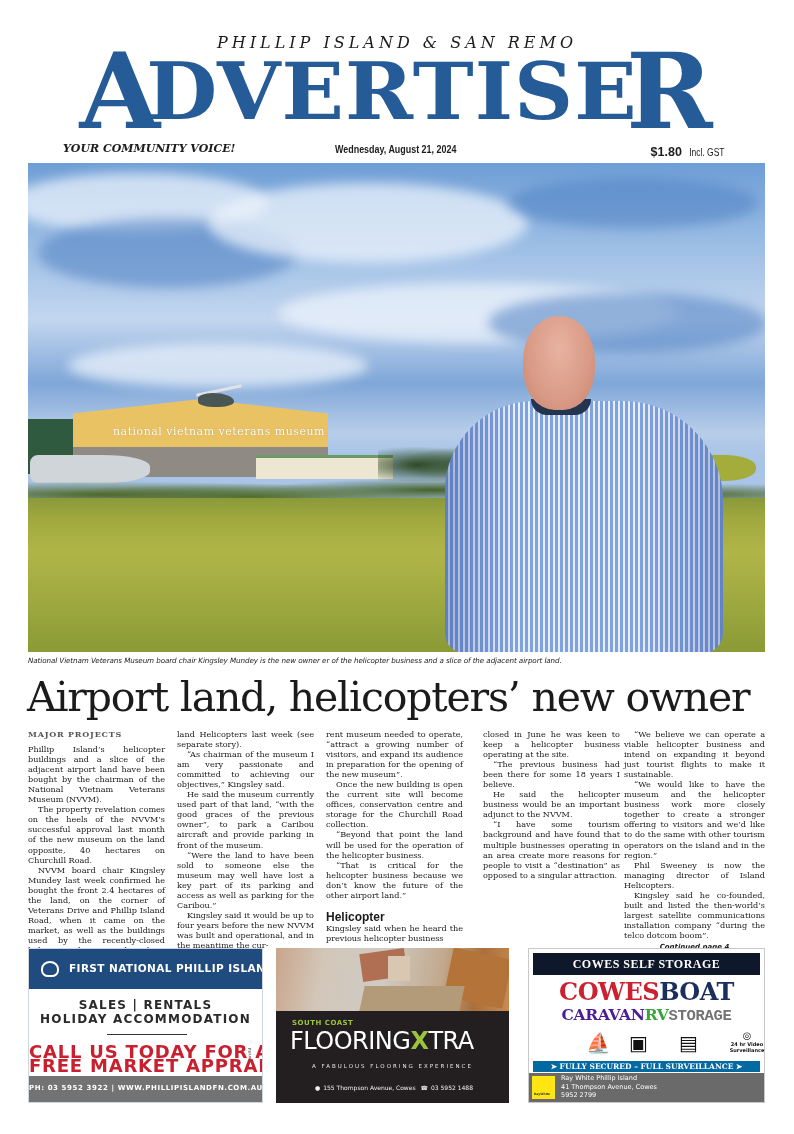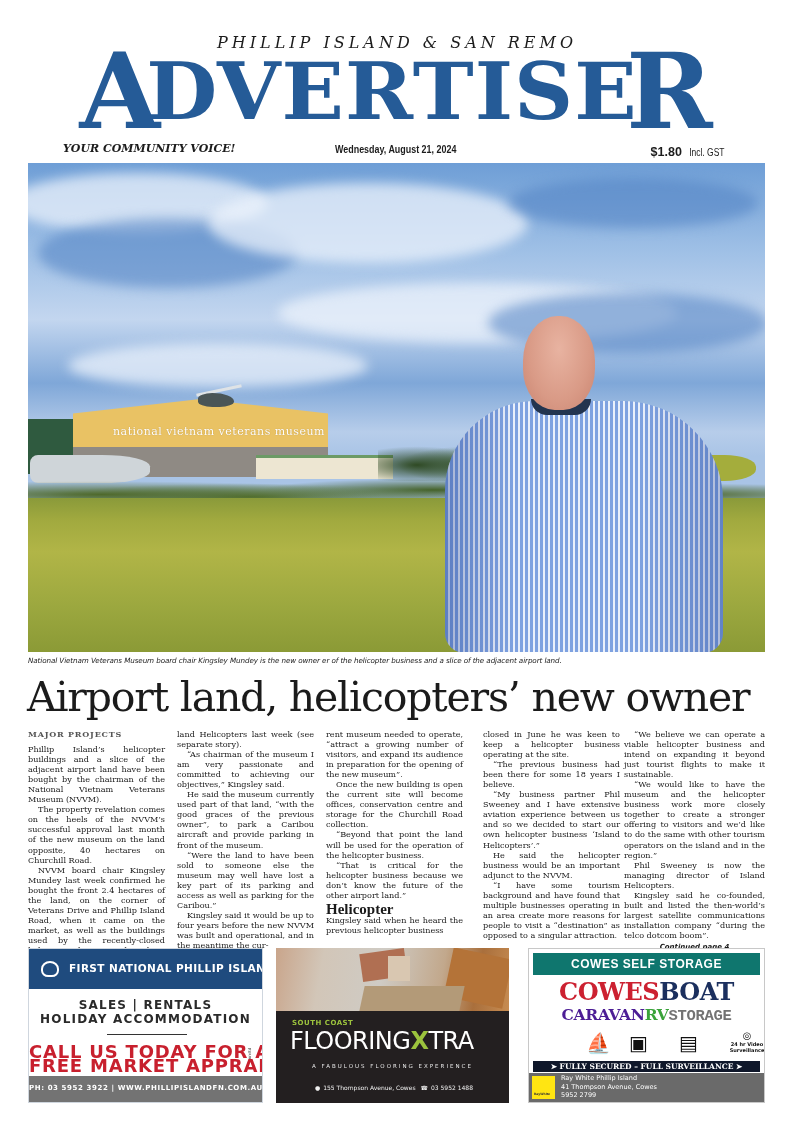--- a/index.html
+++ b/index.html
@@ -120,21 +120,21 @@
   .col1 { left: 0; }
   .col2 { left: 149px; }
   .col3 { left: 298px; }
   .col4 { left: 447px; margin-left: 8px; }
   .col5 { left: 596px; width: 141px; }
   .section-label {
     font-family: "DejaVu Serif", serif; font-weight: bold; font-size: 8px; letter-spacing: 0.8px;
     color: #555; margin-bottom: 5px; text-indent: 0;
   }
   .subhead {
-    font-family: Liberation Serif, serif; font-weight: bold; font-size: 15px; margin: 4px 0 1px 0;
+    font-family: Liberation Sans, sans-serif; font-weight: bold; font-size: 12px; margin: 12px 0 1px 0;
     text-indent: 0; color: #1a1a1a;
   }
   .continued {
     font-family: "DejaVu Sans", sans-serif; font-style: italic; font-weight: bold; font-size: 7px;
     text-align: center; text-indent: 0; margin-top: 2px;
   }
 
   
   .ad { position: absolute; top: 948px; height: 155px; overflow: hidden; }
 
@@ -191,42 +191,42 @@
     font-family: "DejaVu Sans", sans-serif; font-size: 5.5px; letter-spacing: 2px; white-space: nowrap;
   }
   .floor-addr {
     position: absolute; left: 0; width: 100%; top: 136px; text-align: center; color: #f0f0f0;
     font-family: "DejaVu Sans", sans-serif; font-size: 6px; white-space: nowrap;
   }
   .floor-addr .ico { margin: 0 3px; }
 
   .ad-cowes { left: 528px; width: 237px; background: #fff; border: 1px solid #c8c8c8; }
   .cw-top {
-    position: absolute; left: 4px; top: 4px; width: 227px; height: 22px; background: #0f766e;
-    color: #fff; font-family: Liberation Sans, sans-serif; font-weight: bold; font-size: 12px;
+    position: absolute; left: 4px; top: 4px; width: 227px; height: 22px; background: #0f172a;
+    color: #fff; font-family: Liberation Serif, serif; font-weight: bold; font-size: 12px;
     text-align: center; line-height: 22px; letter-spacing: 0.5px; white-space: nowrap;
   }
   .cw-line1 {
     position: absolute; left: 0; width: 100%; top: 28px; text-align: center; font-family: "DejaVu Serif", serif;
     font-weight: bold; font-size: 24px; letter-spacing: -0.5px; white-space: nowrap; line-height: 30px;
   }
   .cw-line1 .red { color: #cc2131; }
   .cw-line1 .navy { color: #1b2f5e; margin-top: 32px; }
   .cw-line2 {
     position: absolute; left: 0; width: 100%; top: 56px; text-align: center; font-family: "DejaVu Serif", serif;
     font-weight: bold; font-size: 15.5px; white-space: nowrap; line-height: 20px; letter-spacing: -0.3px;
   }
   .cw-line2 .cyan { color: #4c1d95; }
   .cw-line2 .green { color: #3aa33a; }
   .cw-line2 .dark { color: #737373; font-family: Liberation Mono, monospace; }
   .cw-icons { position: absolute; left: 55px; top: 82px; width: 180px; height: 28px; }
   .cw-icon { position: absolute; top: 0; font-size: 20px; color: #111; line-height: 24px; }
   .cw-cctv { position: absolute; left: 145px; top: 0; font-family: "DejaVu Sans", sans-serif; font-weight: bold; font-size: 5px; line-height: 6px; text-align: center; color: #111; }
   .cw-band {
-    position: absolute; left: 4px; top: 112px; width: 227px; height: 11px; background: #0f172a;
+    position: absolute; left: 4px; top: 112px; width: 227px; height: 11px; background: #0369a1;
     color: #fff; font-family: "DejaVu Serif", serif; font-weight: bold; font-size: 7.5px;
     text-align: center; line-height: 11px; white-space: nowrap;
   }
   .cw-footer { position: absolute; left: 0; bottom: 0; width: 100%; height: 29px; background: #6a6a6a; }
   .rw-logo {
     position: absolute; left: 3px; top: 3px; width: 23px; height: 23px; background: #ffe512;
     font-family: "DejaVu Sans", sans-serif; font-size: 3px; color: #333; font-weight: bold;
   }
   .rw-logo span { position: absolute; left: 2px; bottom: 3px; }
   .rw-text {
@@ -303,21 +303,20 @@
     <p class="noindent">rent museum needed to operate, “attract a growing number of visitors, and expand its audience in preparation for the opening of the new museum”.</p>
     <p>Once the new building is open the current site will become offices, conservation centre and storage for the Churchill Road collection.</p>
     <p>“Beyond that point the land will be used for the operation of the helicopter business.</p>
     <p>“That is critical for the helicopter business because we don’t know the future of the other airport land.”</p>
     <div class="subhead">Helicopter</div>
     <p class="noindent">Kingsley said when he heard the previous helicopter business</p>
   </div>
   <div class="col col4">
     <p class="noindent">closed in June he was keen to keep a helicopter business operating at the site.</p>
     <p>“The previous business had been there for some 18 years I believe.</p>
-    <p>“My business partner Phil Sweeney and I have extensive aviation experience between us and so we decided to start our own helicopter business ‘Island Helicopters’.”</p>
     <p>He said the helicopter business would be an important adjunct to the NVVM.</p>
     <p>“I have some tourism background and have found that multiple businesses operating in an area create more reasons for people to visit a “destination” as opposed to a singular attraction.</p>
   </div>
   <div class="col col5">
     <p>“We believe we can operate a viable helicopter business and intend on expanding it beyond just tourist flights to make it sustainable.</p>
     <p>“We would like to have the museum and the helicopter business work more closely together to create a stronger offering to visitors and we’d like to do the same with other tourism operators on the island and in the region.”</p>
     <p>Phil Sweeney is now the managing director of Island Helicopters.</p>
     <p>Kingsley said he co-founded, built and listed the then-world’s largest satellite communications installation company “during the telco dotcom boom”.</p>
     <div class="continued">Continued page 4</div>
   </div>

